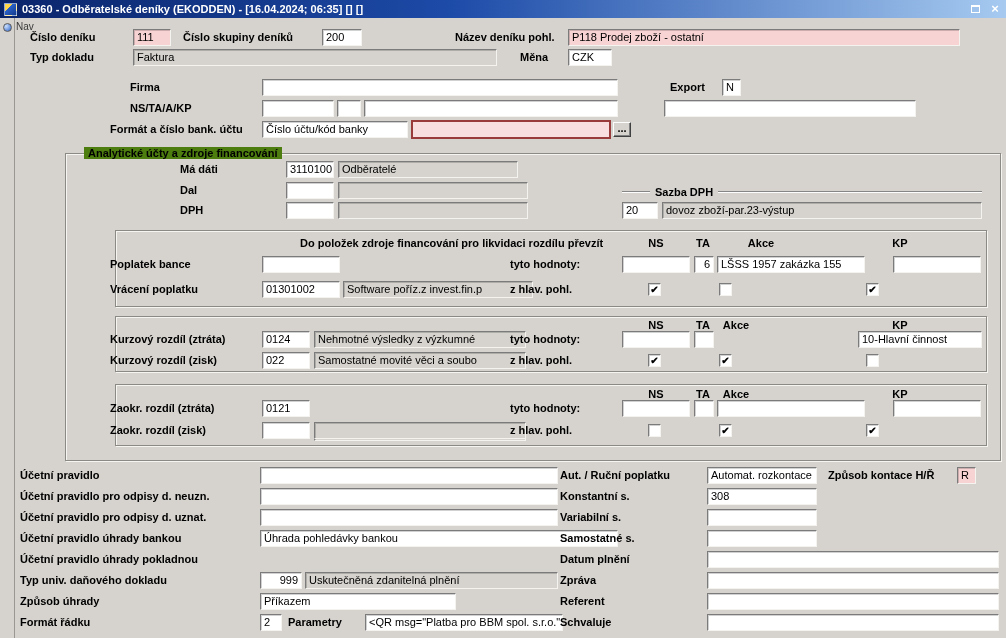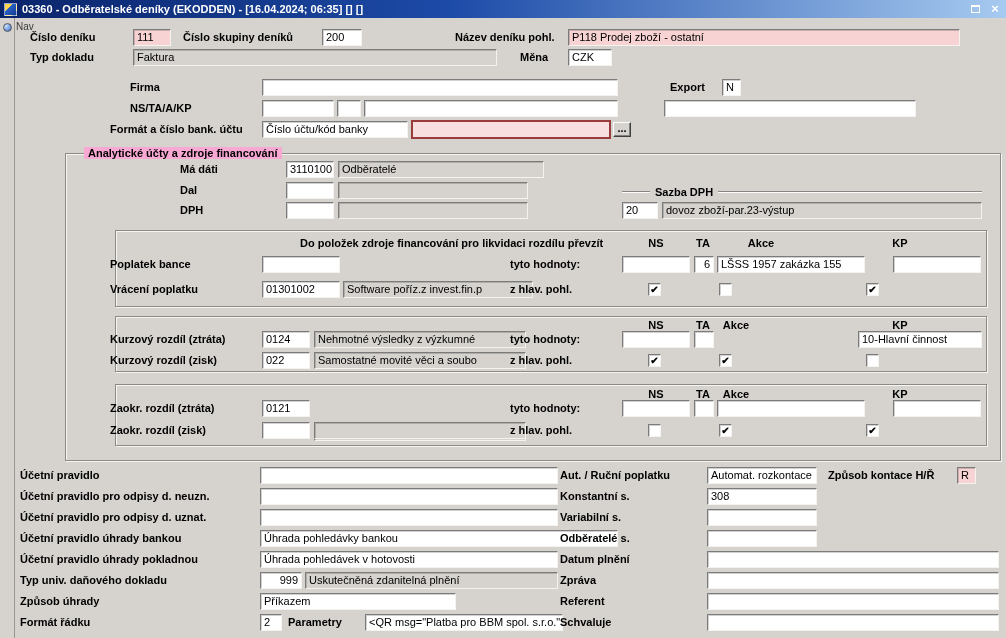--- a/index.html
+++ b/index.html
@@ -31,21 +31,21 @@
     padding:1px 3px; line-height:13px; white-space:nowrap; overflow:hidden; font-size:11px; }
   .fld.ro { background:#d6d3ce; }
   .fld.pink { background:#f8d3d3; }
   .fld.num { text-align:right; }
   .fld.bank { height:19px; border:2px solid #9a3b3b; box-shadow:none; background:#f8dede; }
   .cb { position:absolute; width:13px; height:13px; background:#fff;
     border:1px solid; border-color:#7b7b7b #f4f3f0 #f4f3f0 #7b7b7b;
     box-shadow:inset 1px 1px 0 rgba(0,0,0,.18);
     font-size:10px; line-height:11px; text-align:center; font-weight:bold; cursor:pointer; }
   .gbox { position:absolute; border:1px solid #8c8a85; box-shadow:inset 1px 1px 0 #f6f5f2, 1px 1px 0 #f6f5f2; }
-  .glabel { position:absolute; background:#f9a8d4; padding:0 4px; font-weight:bold; line-height:12px; white-space:nowrap; }
+  .glabel { position:absolute; background:#4d7c0f; padding:0 4px; font-weight:bold; line-height:12px; white-space:nowrap; }
   .btn3d { position:absolute; background:#d6d3ce; border:1px solid; border-color:#fdfdfd #404040 #404040 #fdfdfd;
     box-shadow:inset -1px -1px 0 #808080; text-align:center; line-height:11px; font-weight:bold; cursor:pointer; font-size:11px; }
   .sep { position:absolute; display:flex; align-items:center; }
   .sline { height:2px; border-top:1px solid #868686; border-bottom:1px solid #fdfdfd; }
   .sep .t { font-weight:bold; padding:0 5px; white-space:nowrap; }
 </style>
 </head>
 <body>
 
 <div id="win">
@@ -91,21 +91,21 @@
   <div class="lbl" style="left:110px;top:122px;width:148px">Formát a číslo bank. účtu</div>
   <div class="fld" style="left:262px;top:121px;width:146px">Číslo účtu/kód banky</div>
   <div class="fld bank" style="left:411px;top:120px;width:200px"></div>
   <div class="btn3d" style="left:613px;top:122px;width:18px;height:15px">...</div>
 
   <div class="gbox" style="left:65px;top:153px;width:936px;height:308px"></div>
   <div class="glabel" style="left:84px;top:147px">Analytické účty a zdroje financování</div>
 
   <div class="lbl" style="left:180px;top:162px;width:102px">Má dáti</div>
   <div class="fld" style="left:286px;top:161px;width:48px">3110100</div>
-  <div class="fld ro" style="left:338px;top:161px;width:206px">Odběratelé</div>
+  <div class="fld ro" style="left:338px;top:161px;width:180px">Odběratelé</div>
 
   <div class="lbl" style="left:180px;top:183px;width:102px">Dal</div>
   <div class="fld" style="left:286px;top:182px;width:48px"></div>
   <div class="fld ro" style="left:338px;top:182px;width:190px"></div>
 
   <div class="lbl" style="left:180px;top:203px;width:102px">DPH</div>
   <div class="fld" style="left:286px;top:202px;width:48px"></div>
   <div class="fld ro" style="left:338px;top:202px;width:190px"></div>
 
   <div class="sep" style="left:622px;top:186px;width:360px">
@@ -190,21 +190,20 @@
   <div class="lbl" style="left:20px;top:489px;width:236px">Účetní pravidlo pro odpisy d. neuzn.</div>
   <div class="fld" style="left:260px;top:488px;width:298px"></div>
 
   <div class="lbl" style="left:20px;top:510px;width:236px">Účetní pravidlo pro odpisy d. uznat.</div>
   <div class="fld" style="left:260px;top:509px;width:298px"></div>
 
   <div class="lbl" style="left:20px;top:531px;width:236px">Účetní pravidlo úhrady bankou</div>
   <div class="fld" style="left:260px;top:530px;width:358px">Úhrada pohledávky bankou</div>
 
   <div class="lbl" style="left:20px;top:552px;width:236px">Účetní pravidlo úhrady pokladnou</div>
-  <div class="fld" style="left:260px;top:551px;width:298px">Úhrada pohledávek v hotovosti</div>
 
   <div class="lbl" style="left:20px;top:573px;width:236px">Typ univ. daňového dokladu</div>
   <div class="fld num" style="left:260px;top:572px;width:42px">999</div>
   <div class="fld ro" style="left:305px;top:572px;width:253px">Uskutečněná zdanitelná plnění</div>
 
   <div class="lbl" style="left:20px;top:594px;width:236px">Způsob úhrady</div>
   <div class="fld" style="left:260px;top:593px;width:196px">Příkazem</div>
 
   <div class="lbl" style="left:20px;top:615px;width:236px">Formát řádku</div>
   <div class="fld" style="left:260px;top:614px;width:22px">2</div>
@@ -215,21 +214,21 @@
   <div class="fld" style="left:707px;top:467px;width:110px">Automat. rozkontace</div>
   <div class="lbl" style="left:828px;top:468px;width:124px">Způsob kontace H/Ř</div>
   <div class="fld pink" style="left:957px;top:467px;width:19px">R</div>
 
   <div class="lbl" style="left:560px;top:489px;width:142px">Konstantní s.</div>
   <div class="fld" style="left:707px;top:488px;width:110px">308</div>
 
   <div class="lbl" style="left:560px;top:510px;width:142px">Variabilní s.</div>
   <div class="fld" style="left:707px;top:509px;width:110px"></div>
 
-  <div class="lbl" style="left:560px;top:531px;width:142px">Odběratelé s.</div>
+  <div class="lbl" style="left:560px;top:531px;width:142px">Samostatné s.</div>
   <div class="fld" style="left:707px;top:530px;width:110px"></div>
 
   <div class="lbl" style="left:560px;top:552px;width:142px">Datum plnění</div>
   <div class="fld" style="left:707px;top:551px;width:292px"></div>
 
   <div class="lbl" style="left:560px;top:573px;width:142px">Zpráva</div>
   <div class="fld" style="left:707px;top:572px;width:292px"></div>
 
   <div class="lbl" style="left:560px;top:594px;width:142px">Referent</div>
   <div class="fld" style="left:707px;top:593px;width:292px"></div>

